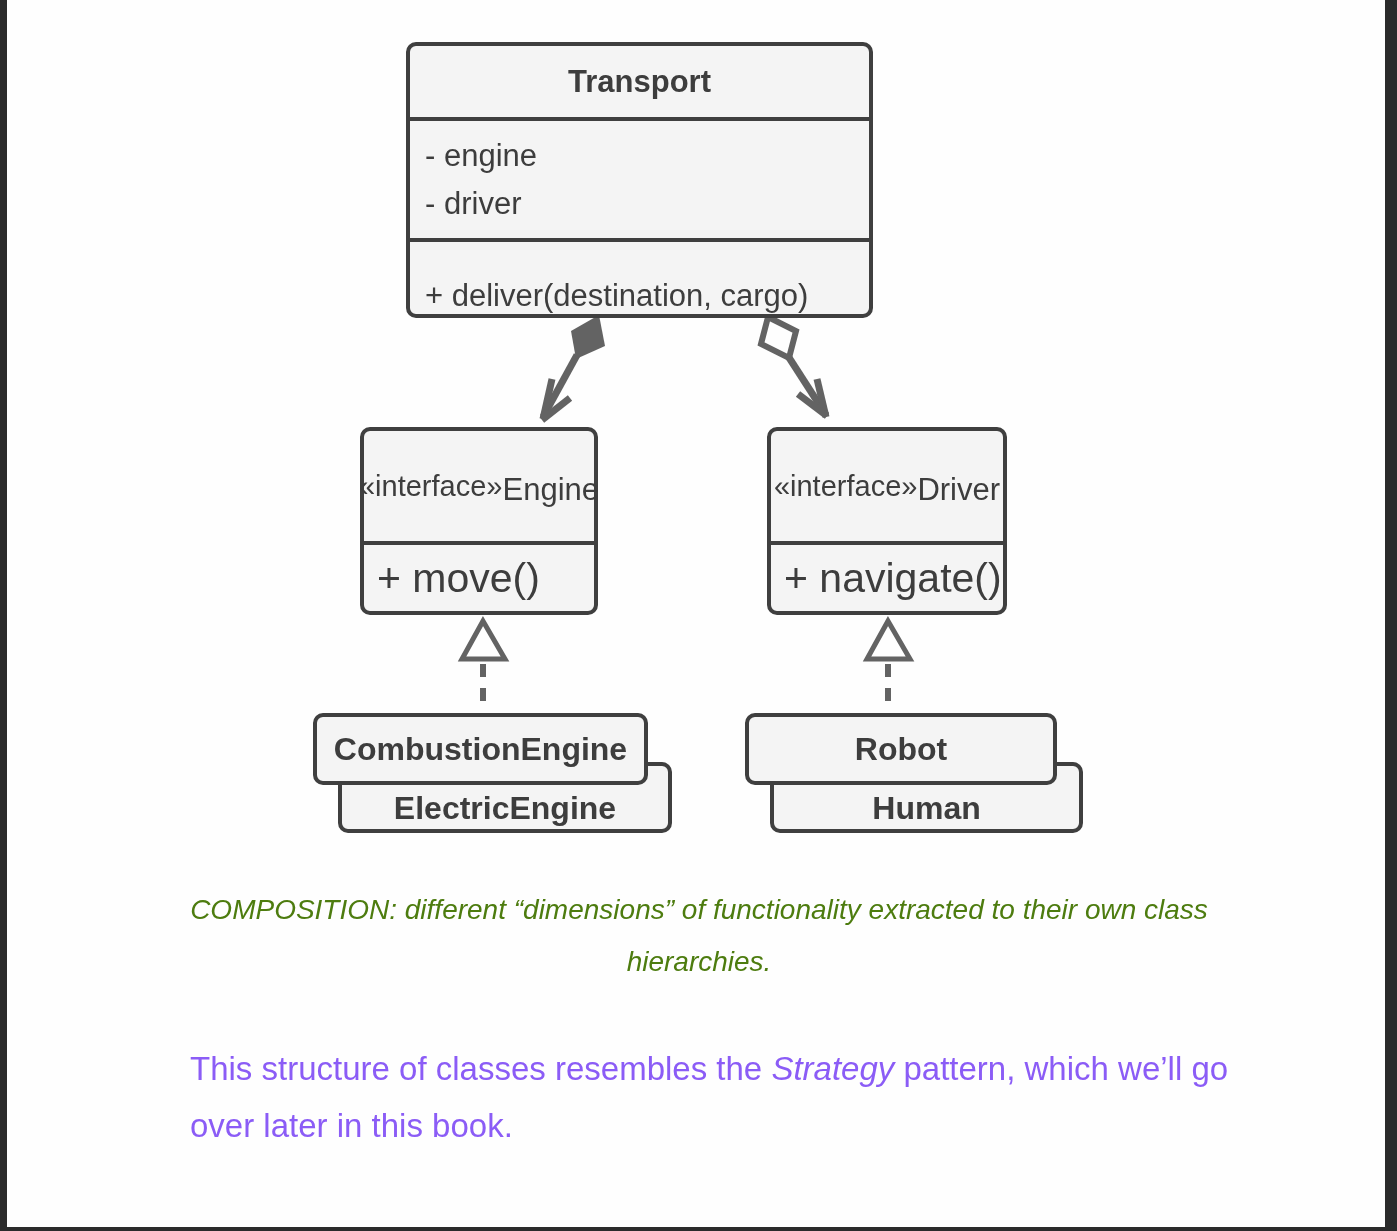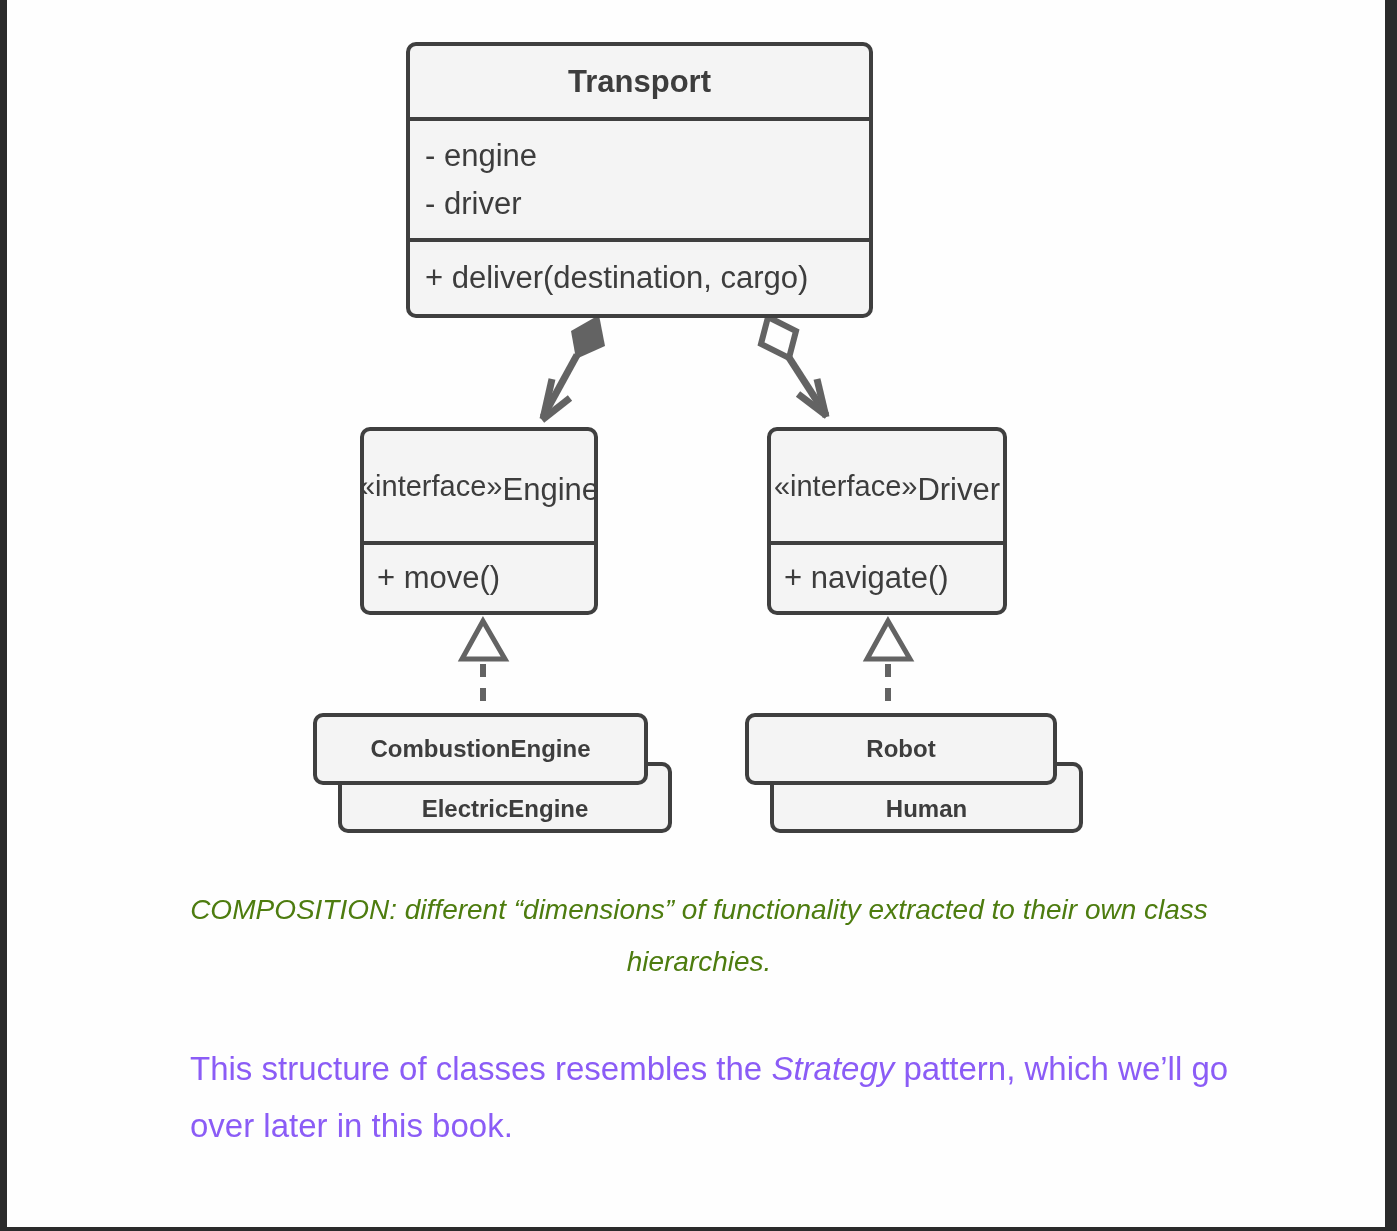--- a/index.html
+++ b/index.html
@@ -25,41 +25,41 @@
   .row-title {
     height:71px; display:flex; align-items:center; justify-content:center;
     font-weight:bold; font-size:31px;
   }
   .row-attrs {
     height:121px; border-top:4px solid #3f3f3f;
     padding:11px 0 0 15px; font-size:31px; line-height:48px;
   }
   .row-methods {
     height:76px; border-top:4px solid #3f3f3f;
-    display:flex; align-items:center; padding-left:15px; font-size:31px;
+    display:flex; align-items:flex-end; padding-left:15px; font-size:31px;
   }
 
   .box-engine { left:360px; top:427px; width:238px; height:188px; }
   .box-driver { left:767px; top:427px; width:240px; height:188px; }
   .iface-header {
     height:110px; display:flex; flex-direction:row;
     align-items:center; justify-content:center;
   }
   .stereotype { font-size:29px; }
   .iface-name { font-size:31px; font-weight:normal; margin-top:7px; }
   .iface-method {
     height:70px; border-top:4px solid #3f3f3f;
-    display:flex; align-items:center; padding-left:13px; font-size:31px;
+    display:flex; align-items:center; padding-left:13px; font-size:41px;
   }
 
   .impl-box {
     position:absolute; background:#f4f4f4;
     border:4px solid #3f3f3f; border-radius:10px;
     display:flex; align-items:center; justify-content:center;
-    font-size:24px; font-weight:bold; color:#3d3d3d;
+    font-size:32px; font-weight:bold; color:#3d3d3d;
   }
   .box-combustion { left:313px; top:713px; width:335px; height:72px; z-index:4; }
   .box-electric   { left:338px; top:762px; width:334px; height:71px; z-index:3; padding-top:22px; }
   .box-robot      { left:745px; top:713px; width:312px; height:72px; z-index:4; }
   .box-human      { left:770px; top:762px; width:313px; height:71px; z-index:3; padding-top:22px; }
 
   .caption {
     position:absolute; left:170px; top:884px; width:1058px;
     text-align:center; font-style:italic; font-size:28px;
     line-height:52px; color:#4d7c0f; z-index:2;

